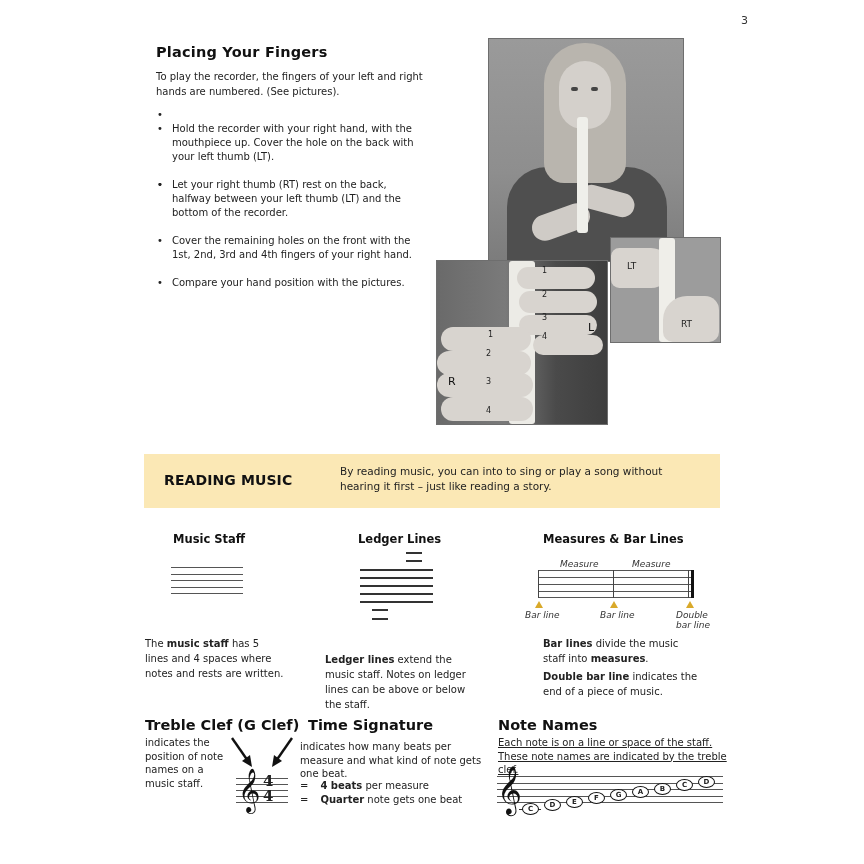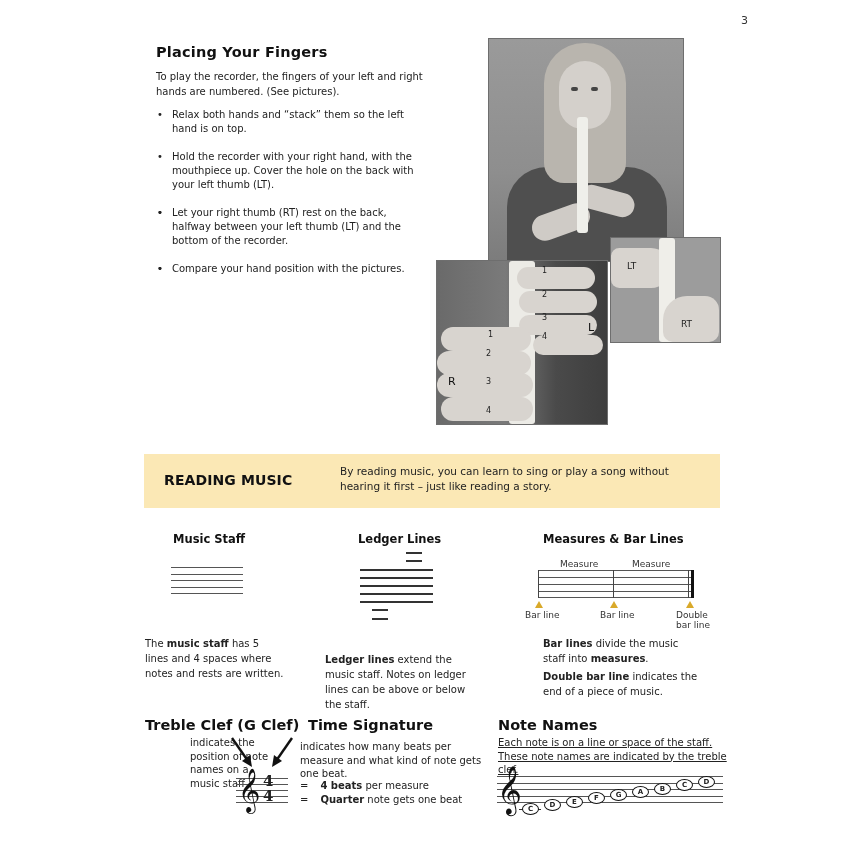--- a/index.html
+++ b/index.html
@@ -28,38 +28,38 @@
   .finger-label { font-size:8px; color:#222; font-family:"DejaVu Sans", sans-serif; }
   .big-label { font-size:11px; color:#111; }
   .banner { left:144px; top:454px; width:576px; height:54px; background:#fbe8b5; }
   .banner-title { left:20px; top:18px; font-size:14px; font-weight:bold; color:#111; letter-spacing:0.1px; }
   .banner-text { left:196px; top:10px; width:360px; font-size:10.5px; line-height:15px; color:#222; }
   .col-title { font-size:11.5px; font-weight:bold; color:#111; }
   .col-text { font-size:10px; line-height:15px; color:#222; }
   .staff-line { background:#555; height:1.4px; }
   .thick-line { background:#333; height:2px; }
   .tri { width:0; height:0; border-left:4px solid transparent; border-right:4px solid transparent; border-bottom:7px solid #d9a92a; }
-  .ital { font-size:9px; color:#333; line-height:10px; }
+  .ital { font-style:italic; font-size:9px; color:#333; line-height:10px; }
   .bottom-title { font-size:14.5px; font-weight:bold; color:#111; }
   .bottom-text { font-size:10px; line-height:13.5px; color:#222; }
   .note { width:15px; height:10px; border:1.3px solid #111; border-radius:50%; font-size:7px; font-weight:bold; text-align:center; line-height:10px; background:#fff; box-sizing:content-box; }
 </style>
 </head>
 <body>
 
 <div class="abs page-num">3</div>
 
 <div class="abs h-section intro-title">Placing Your Fingers</div>
 <div class="abs intro-text">To play the recorder, the fingers of your left and right hands are numbered.  (See pictures).</div>
 <ul class="abs bullets">
-  <li><span class="dot">•</span><span>Relax both hands and “stack” them so the left hand is on top.</span></li>
+  <li><span class="dot">•</span></li>
   <li><span class="dot">•</span><span>Hold the recorder with your right hand, with the mouthpiece up.  Cover the hole on the back with your left thumb (LT).</span></li>
   <li><span class="dot">•</span></li>
   <li><span class="dot">•</span><span>Let your right thumb (RT) rest on the back, halfway between your left thumb (LT) and the bottom of the recorder.</span></li>
-  <li><span class="dot">•</span></li>
+  <li><span class="dot">•</span><span>Cover the remaining holes on the front with the 1st, 2nd, 3rd and 4th fingers of your right hand.</span></li>
   <li><span class="dot">•</span><span>Compare your hand position with the pictures.</span></li>
 </ul>
 
 <div class="abs photo photo-main">
   <div class="abs girl-shirt"></div>
   <div class="abs girl-hair"></div>
   <div class="abs girl-face">
     <div class="abs girl-eye" style="left:12px;top:26px;"></div>
     <div class="abs girl-eye" style="left:32px;top:26px;"></div>
   </div>
@@ -94,21 +94,21 @@
 <div class="abs photo photo-right">
   <div class="abs hand" style="left:0;top:10px;width:60px;height:40px;border-radius:10px 24px 24px 10px;"></div>
   <div class="abs recorder" style="left:48px;top:0;width:16px;height:104px;background:#efeee9;"></div>
   <div class="abs hand" style="left:52px;top:58px;width:56px;height:46px;border-radius:24px 14px 10px 10px;"></div>
   <span class="abs finger-label" style="left:16px;top:23px;font-size:9px;">LT</span>
   <span class="abs finger-label" style="left:70px;top:81px;font-size:9px;">RT</span>
 </div>
 
 <div class="abs banner">
   <div class="abs banner-title">READING MUSIC</div>
-  <div class="abs banner-text">By reading music, you can learn to sing or play a song without hearing it first – just like reading a story.</div>
+  <div class="abs banner-text">By reading music, you can into to sing or play a song without hearing it first – just like reading a story.</div>
 </div>
 
 <div class="abs col-title" style="left:173px;top:532px;">Music Staff</div>
 <div class="abs" style="left:171px;top:567px;width:72px;height:30px;">
   <div class="abs staff-line" style="left:0;top:0;width:72px;"></div>
   <div class="abs staff-line" style="left:0;top:6.5px;width:72px;"></div>
   <div class="abs staff-line" style="left:0;top:13px;width:72px;"></div>
   <div class="abs staff-line" style="left:0;top:19.5px;width:72px;"></div>
   <div class="abs staff-line" style="left:0;top:26px;width:72px;"></div>
 </div>
@@ -148,21 +148,21 @@
 <div class="abs ital" style="left:525px;top:610px;">Bar line</div>
 <div class="abs ital" style="left:600px;top:610px;">Bar line</div>
 <div class="abs ital" style="left:676px;top:610px;">
     <div>Double</div>
     <div>bar line</div>
   </div>
 <div class="abs col-text" style="left:543px;top:636px;width:160px;"><b>Bar lines</b><span> divide the music staff into </span><b>measures</b><span>.</span></div>
 <div class="abs col-text" style="left:543px;top:669px;width:160px;"><b>Double bar line</b><span> indicates the end of a piece of music.</span></div>
 
 <div class="abs bottom-title" style="left:145px;top:717px;">Treble Clef (G Clef)</div>
-<div class="abs bottom-text" style="left:145px;top:736px;width:90px;margin-left:45px;">
+<div class="abs bottom-text" style="left:145px;top:736px;width:90px;">
   <div>indicates the</div>
   <div>position of note</div>
   <div>names on  a</div>
   <div>music staff.</div>
 </div>
 
 <svg class="abs" style="left:228px;top:735px;" width="70" height="36">
   <g>
     <line x1="4" y1="3" x2="20" y2="26" stroke="#111" stroke-width="2.4"></line>
     <polygon points="24,32 14,26 22,20" fill="#111"></polygon>

